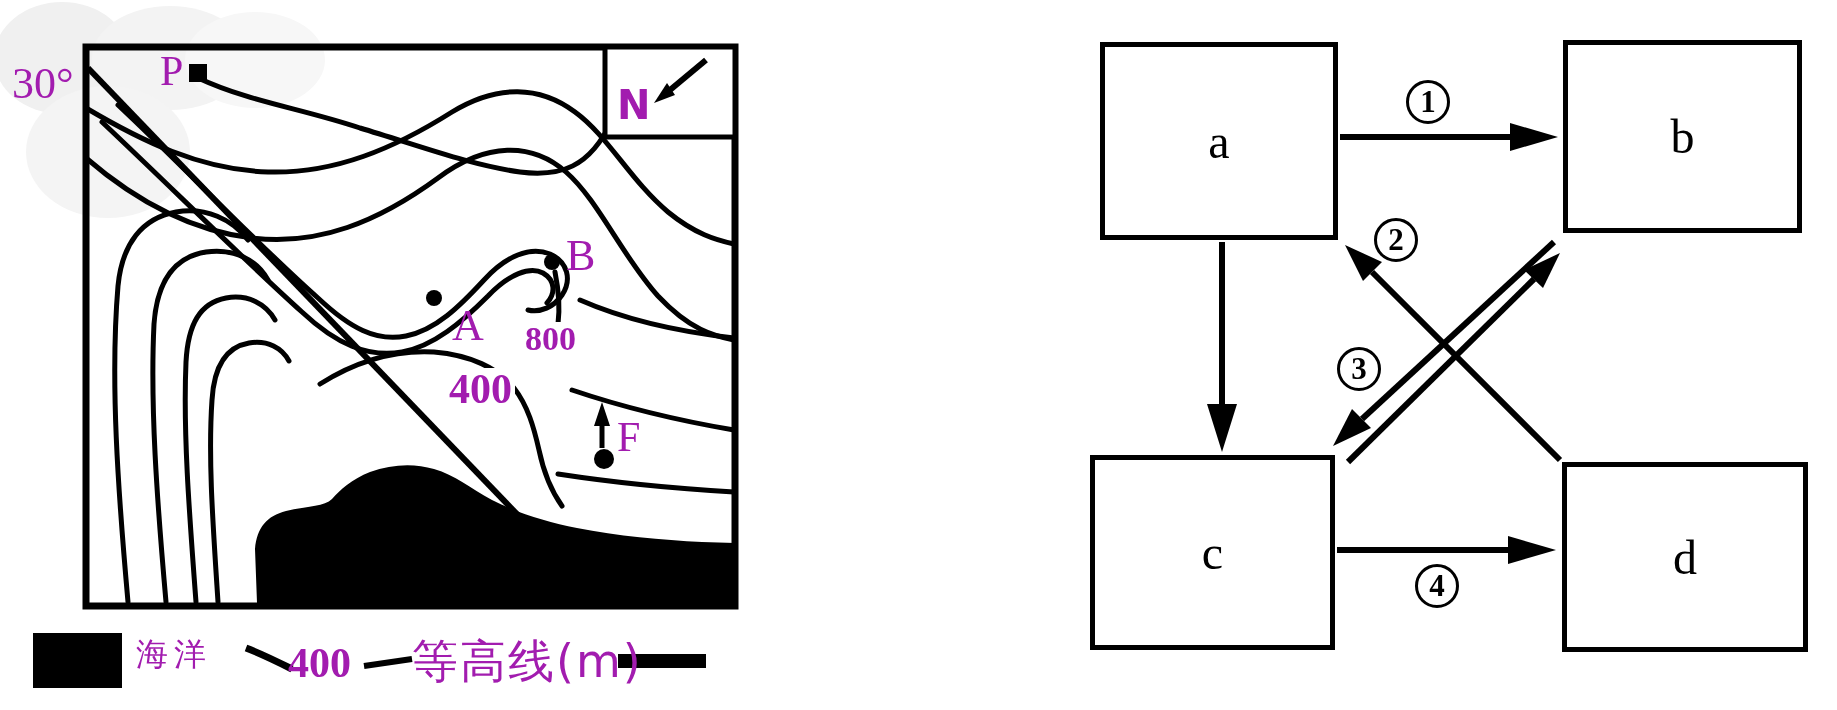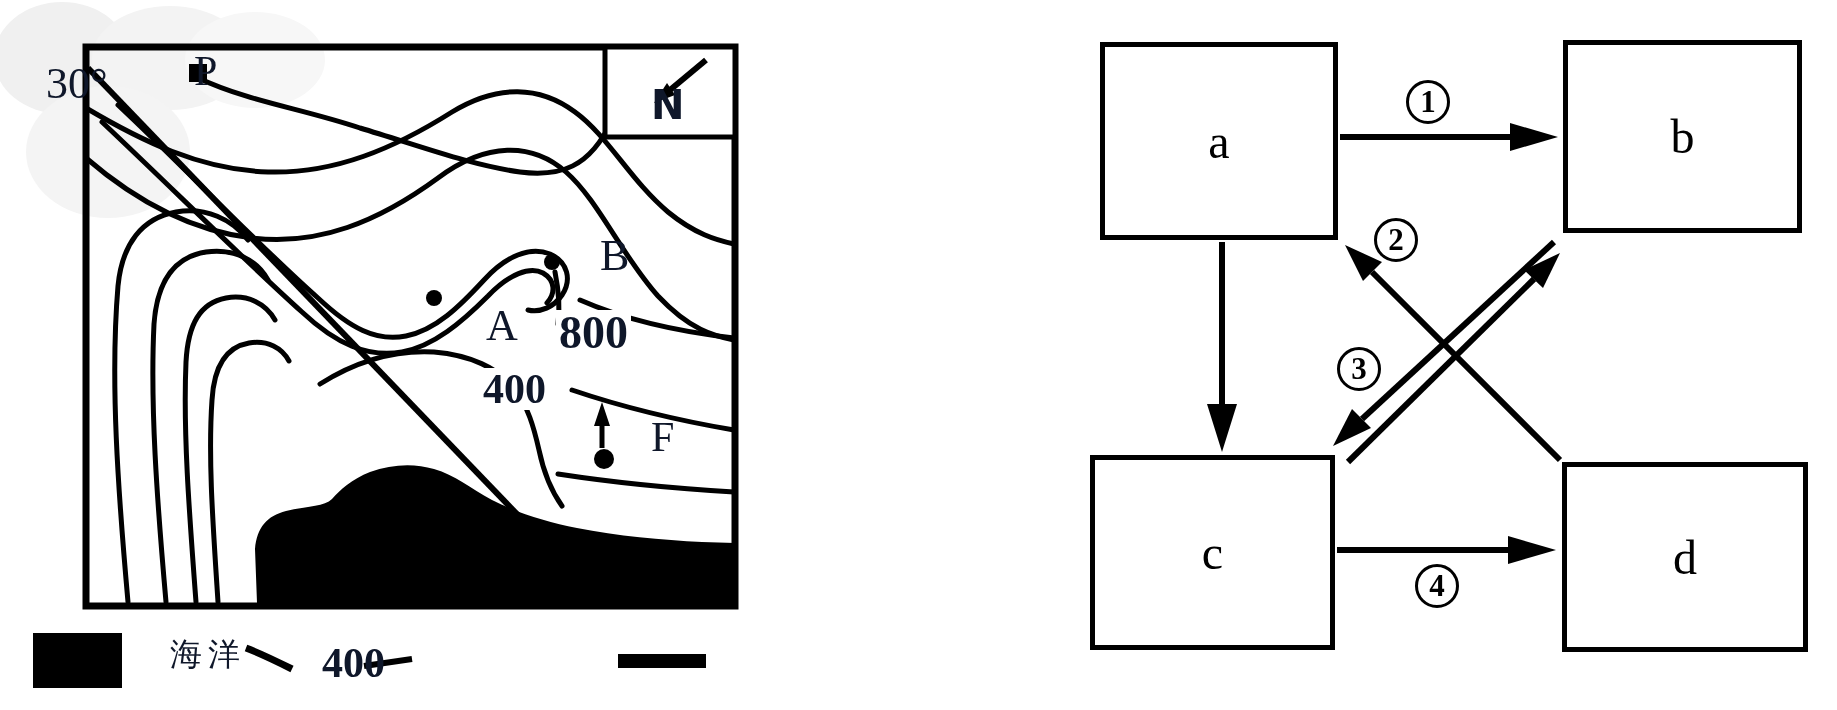--- a/index.html
+++ b/index.html
@@ -1,20 +1,20 @@
 <!DOCTYPE html>
 <html><head>
 <meta charset="utf-8">
 <style>
   html,body{margin:0;padding:0;background:#ffffff;}
   #stage{position:relative;width:1837px;height:710px;background:#ffffff;overflow:hidden;
          font-family:"Liberation Serif","DejaVu Serif",serif;color:#000;}
   #fig-svg{position:absolute;left:0;top:0;}
-  .lbl{position:absolute;line-height:1;white-space:nowrap;color:#0f172a;
-       font-family:"Liberation Serif","DejaVu Serif",serif;margin-left:34px;}
+  .lbl{position:absolute;line-height:1;white-space:nowrap;color:#a21caf;
+       font-family:"Liberation Serif","DejaVu Serif",serif;}
   .lbl.bold{font-weight:bold;}
   .lbl.onwhite{background:#ffffff;padding:0 3px;}
   .cjk{font-family:"DejaVu Sans","Liberation Sans",sans-serif;}
   .compass-n{font-family:"DejaVu Sans","Liberation Sans",sans-serif;font-weight:bold;}
   .flowbox{position:absolute;border:5px solid #000;background:#ffffff;box-sizing:border-box;
            display:flex;align-items:center;justify-content:center;}
   .flowbox .boxlabel{font-size:48px;font-family:"Liberation Serif","DejaVu Serif",serif;}
   .circlenum{position:absolute;width:44px;height:44px;border:3px solid #000;border-radius:50%;
              box-sizing:border-box;display:flex;align-items:center;justify-content:center;
              font-size:31px;font-weight:bold;background:#ffffff;
@@ -95,26 +95,27 @@
       <polygon points="1333,446 1371,428 1352,409"></polygon>
       <polygon points="1560,253 1543,288 1524,270"></polygon>
     </g>
   </svg>
 
   <div class="lbl" style="left:12px;top:62px;font-size:44px;">30°</div>
   <div class="lbl" style="left:160px;top:50px;font-size:42px;">P</div>
   <div class="lbl" style="left:452px;top:304px;font-size:44px;">A</div>
   <div class="lbl" style="left:566px;top:234px;font-size:44px;">B</div>
   <div class="lbl" style="left:617px;top:416px;font-size:42px;">F</div>
-  <div class="lbl bold onwhite" style="left:522px;top:310px;font-size:46px;">800</div>
+  <div class="lbl bold onwhite" style="left:522px;top:322px;font-size:34px;">800</div>
   <div class="lbl bold onwhite" style="left:446px;top:368px;font-size:42px;">400</div>
   <div class="lbl compass-n" style="left:617px;top:85px;font-size:40px;">N</div>
 
   <div class="lbl cjk" style="left:136px;top:638px;font-size:32px;letter-spacing:6px;">海洋</div>
   <div class="lbl bold" style="left:288px;top:642px;font-size:42px;">400</div>
+  <div class="lbl cjk" style="left:412px;top:638px;font-size:46px;letter-spacing:2px;">等高线(m)</div>
 
   <div class="flowbox" style="left:1100px;top:42px;width:238px;height:198px;">
     <span class="boxlabel">a</span>
   </div>
   <div class="flowbox" style="left:1563px;top:40px;width:239px;height:193px;">
     <span class="boxlabel">b</span>
   </div>
   <div class="flowbox" style="left:1090px;top:455px;width:245px;height:195px;">
     <span class="boxlabel">c</span>
   </div>

